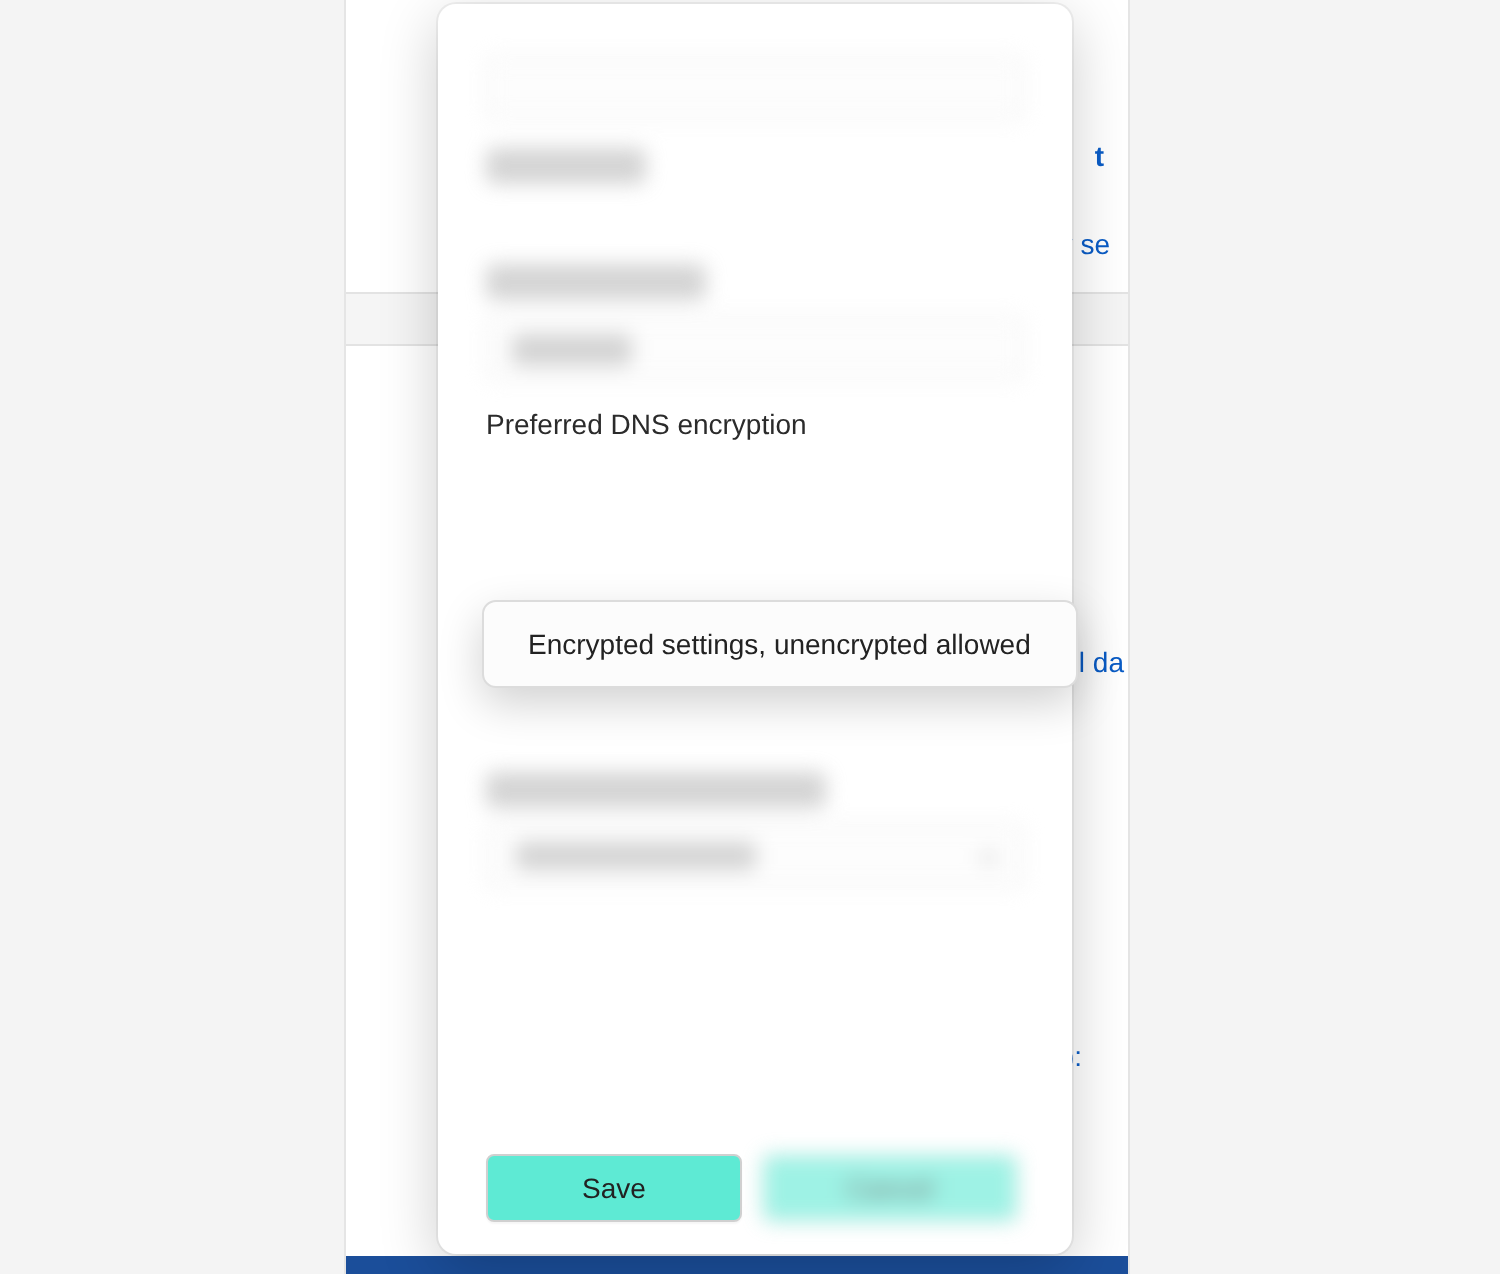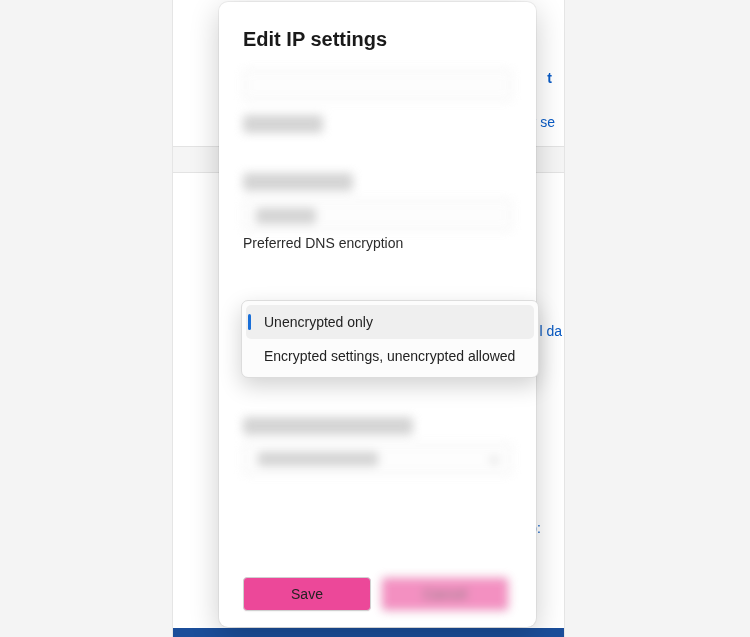--- a/index.html
+++ b/index.html
@@ -84,20 +84,21 @@
     height: 16px;
     width: 60px;
     background: #bdbdbd;
     border-radius: 4px;
     margin-left: 12px;
     margin-top: 8px;
   }
   .section-label {
     font-size: 14px;
     color: #2b2b2b;
+    margin-top: 10px;
     margin-bottom: 10px;
   }
   .dropdown-open {
     position: absolute;
     left: 241px;
     top: 300px;
     width: 298px;
     background: #fcfcfc;
     border: 1px solid #dcdcdc;
     border-radius: 7px;
@@ -158,21 +159,21 @@
     bottom: 16px;
     display: flex;
     gap: 10px;
     align-items: center;
   }
   .btn {
     flex: 0 0 auto;
     width: 128px;
     height: 34px;
     border: 1px solid #d0d0d0;
-    background: #ec4899;
+    background: #5eead4;
     border-radius: 4px;
     font-size: 14px;
     color: #222;
     cursor: pointer;
     box-shadow: 0 1px 1px rgba(0,0,0,.04);
   }
   .btn-secondary {
     filter: blur(5px);
     opacity: .6;
   }
@@ -187,21 +188,20 @@
     <span class="bg-text bg-link1">ty se</span>
     <div class="bg-band"></div>
     <div class="bg-hr"></div>
     <div class="bg-hr2"></div>
     <span class="bg-text bg-link2">ol da</span>
     <span class="bg-text bg-txt3">):</span>
     <div class="bg-taskbar"></div>
   </div>
 
   <div class="modal">
-    <div class="modal-title">Edit IP settings</div>
 
     <div class="blurred-field">
       <div class="faux-input"></div>
       <div class="faux-label"></div>
       <div class="faux-label wide" style="margin-top:40px;"></div>
       <div class="faux-input" style="height:32px;">
         <div class="faux-value"></div>
       </div>
     </div>
 
@@ -214,17 +214,16 @@
       </div>
     </div>
 
     <div class="footer">
       <button class="btn">Save</button>
       <button class="btn btn-secondary">Cancel</button>
     </div>
   </div>
 
   <div class="dropdown-open">
-    <div class="option selected">Unencrypted only</div>
     <div class="option">Encrypted settings, unencrypted allowed</div>
   </div>
 
 </div>
 
 </body></html>

